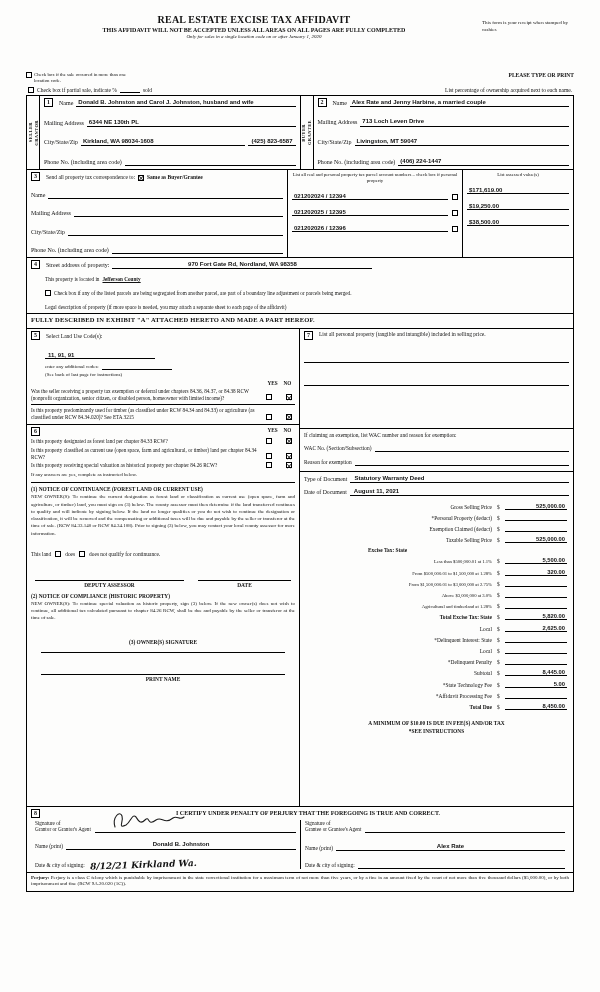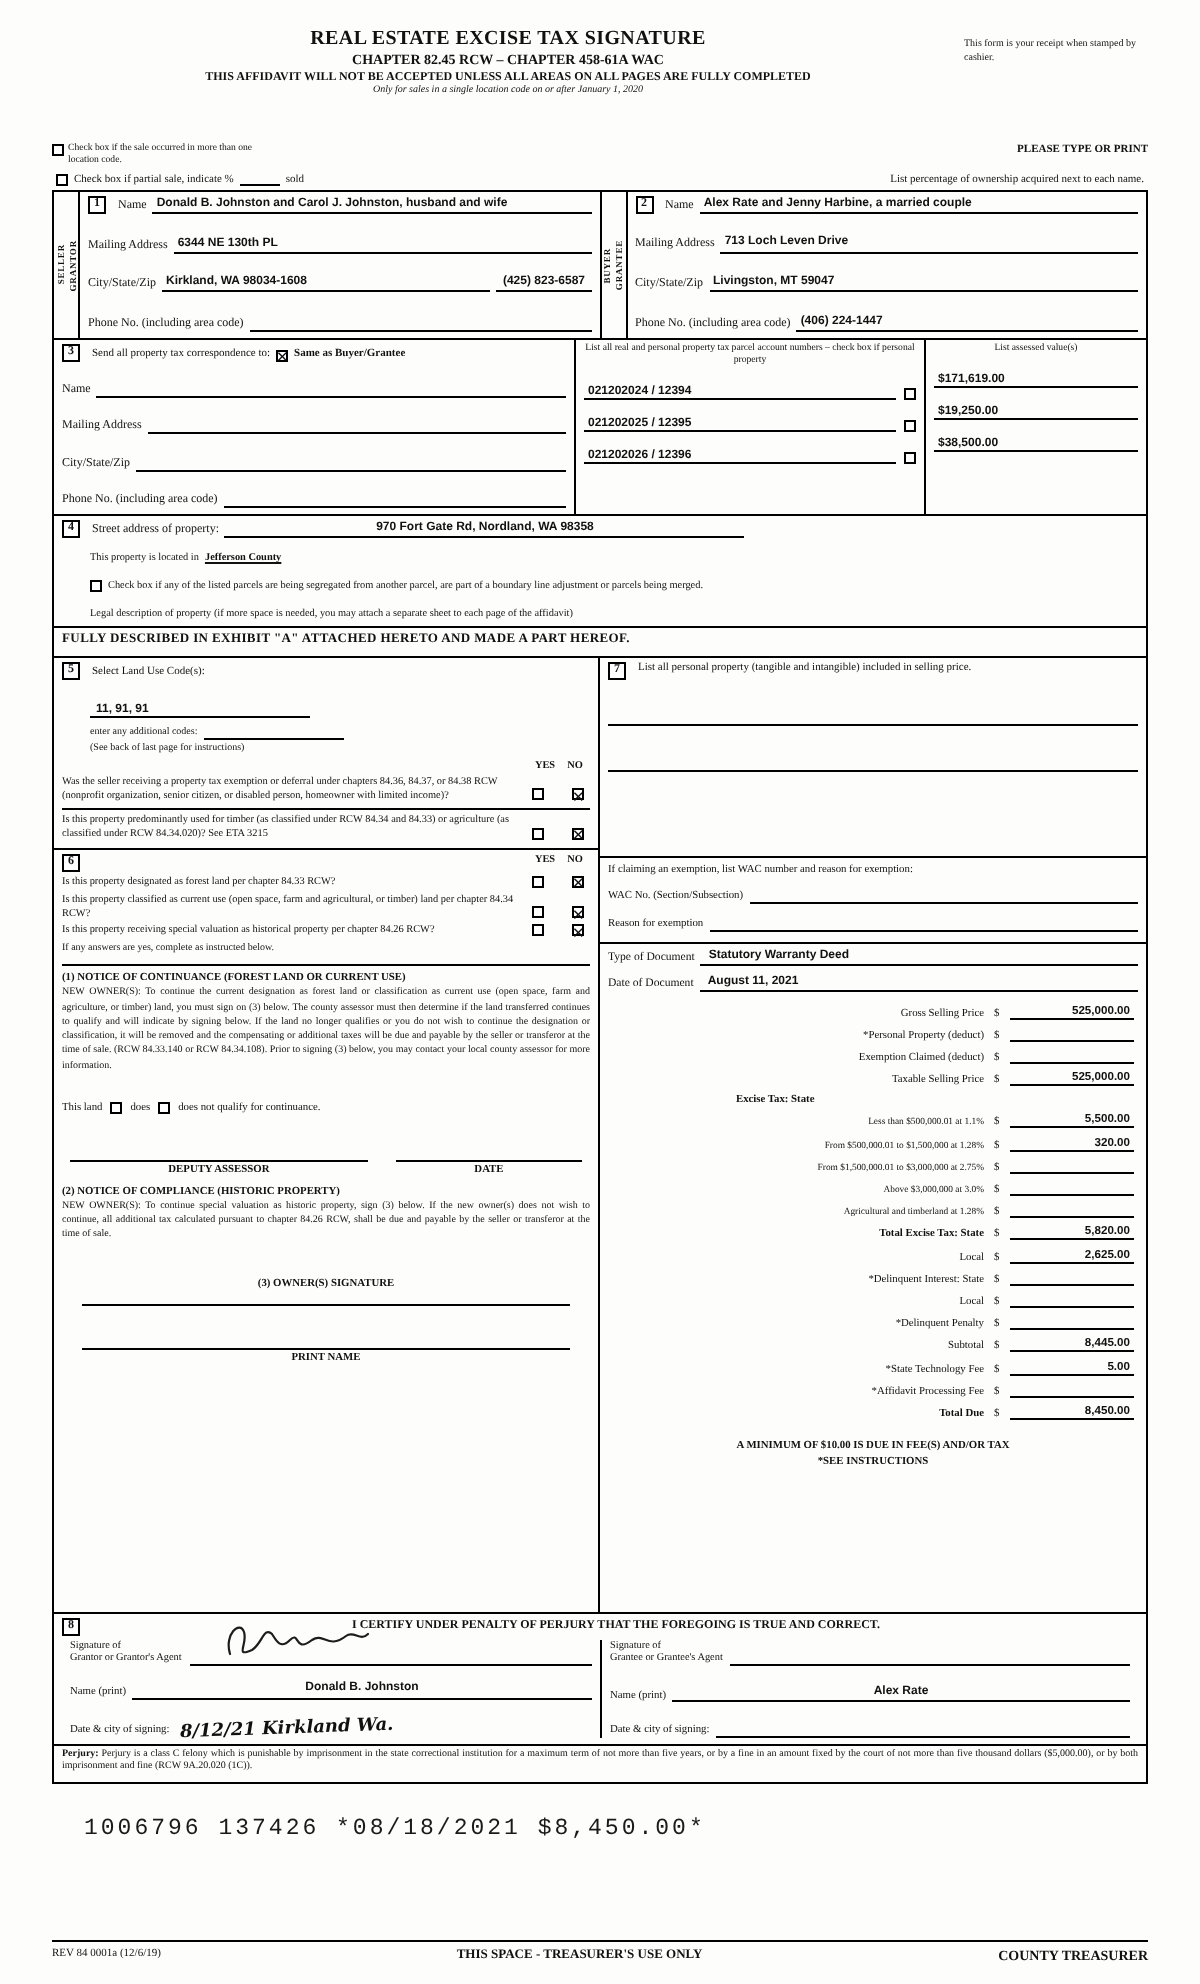--- a/index.html
+++ b/index.html
@@ -136,22 +136,21 @@
   .f-ctr { font-size:6.5px; font-weight:bold; }
   .f-right { font-size:7px; font-weight:bold; }
 </style>
 </head>
 <body>
 
 <div class="page">
 
   <div class="top">
     <div class="title-block">
-      <div class="title">REAL ESTATE EXCISE TAX SIGNATURE</div>
-      <div class="chapter">CHAPTER 82.45 RCW – CHAPTER 458-61A WAC</div>
+      <div class="title">REAL ESTATE EXCISE TAX AFFIDAVIT</div>
       <div class="warning">THIS AFFIDAVIT WILL NOT BE ACCEPTED UNLESS ALL AREAS ON ALL PAGES ARE FULLY COMPLETED</div>
       <div class="only-note">Only for sales in a single location code on or after January 1, 2020</div>
     </div>
     <div class="receipt-note">This form is your receipt when stamped by cashier.</div>
   </div>
 
   <div class="pre1">
     <div class="multi-loc">
       <span class="cb"></span>
       <span>Check box if the sale occurred in more than one location code.</span>
@@ -578,21 +577,15 @@
         </div>
       </div>
     </div>
 
     <div class="trow perjury">
       <span class="b">Perjury:</span>
       <span>Perjury is a class C felony which is punishable by imprisonment in the state correctional institution for a maximum term of not more than five years, or by a fine in an amount fixed by the court of not more than five thousand dollars ($5,000.00), or by both imprisonment and fine (RCW 9A.20.020 (1C)).</span>
     </div>
   </div>
 
-  <div class="stamp">1006796 137426 *08/18/2021 $8,450.00*</div>
-
-  <div class="footer">
-    <span class="f-rev">REV 84 0001a (12/6/19)</span>
-    <span class="f-ctr">THIS SPACE - TREASURER'S USE ONLY</span>
-    <span class="f-right">COUNTY TREASURER</span>
-  </div>
+
 
 </div>
 
 </body></html>

